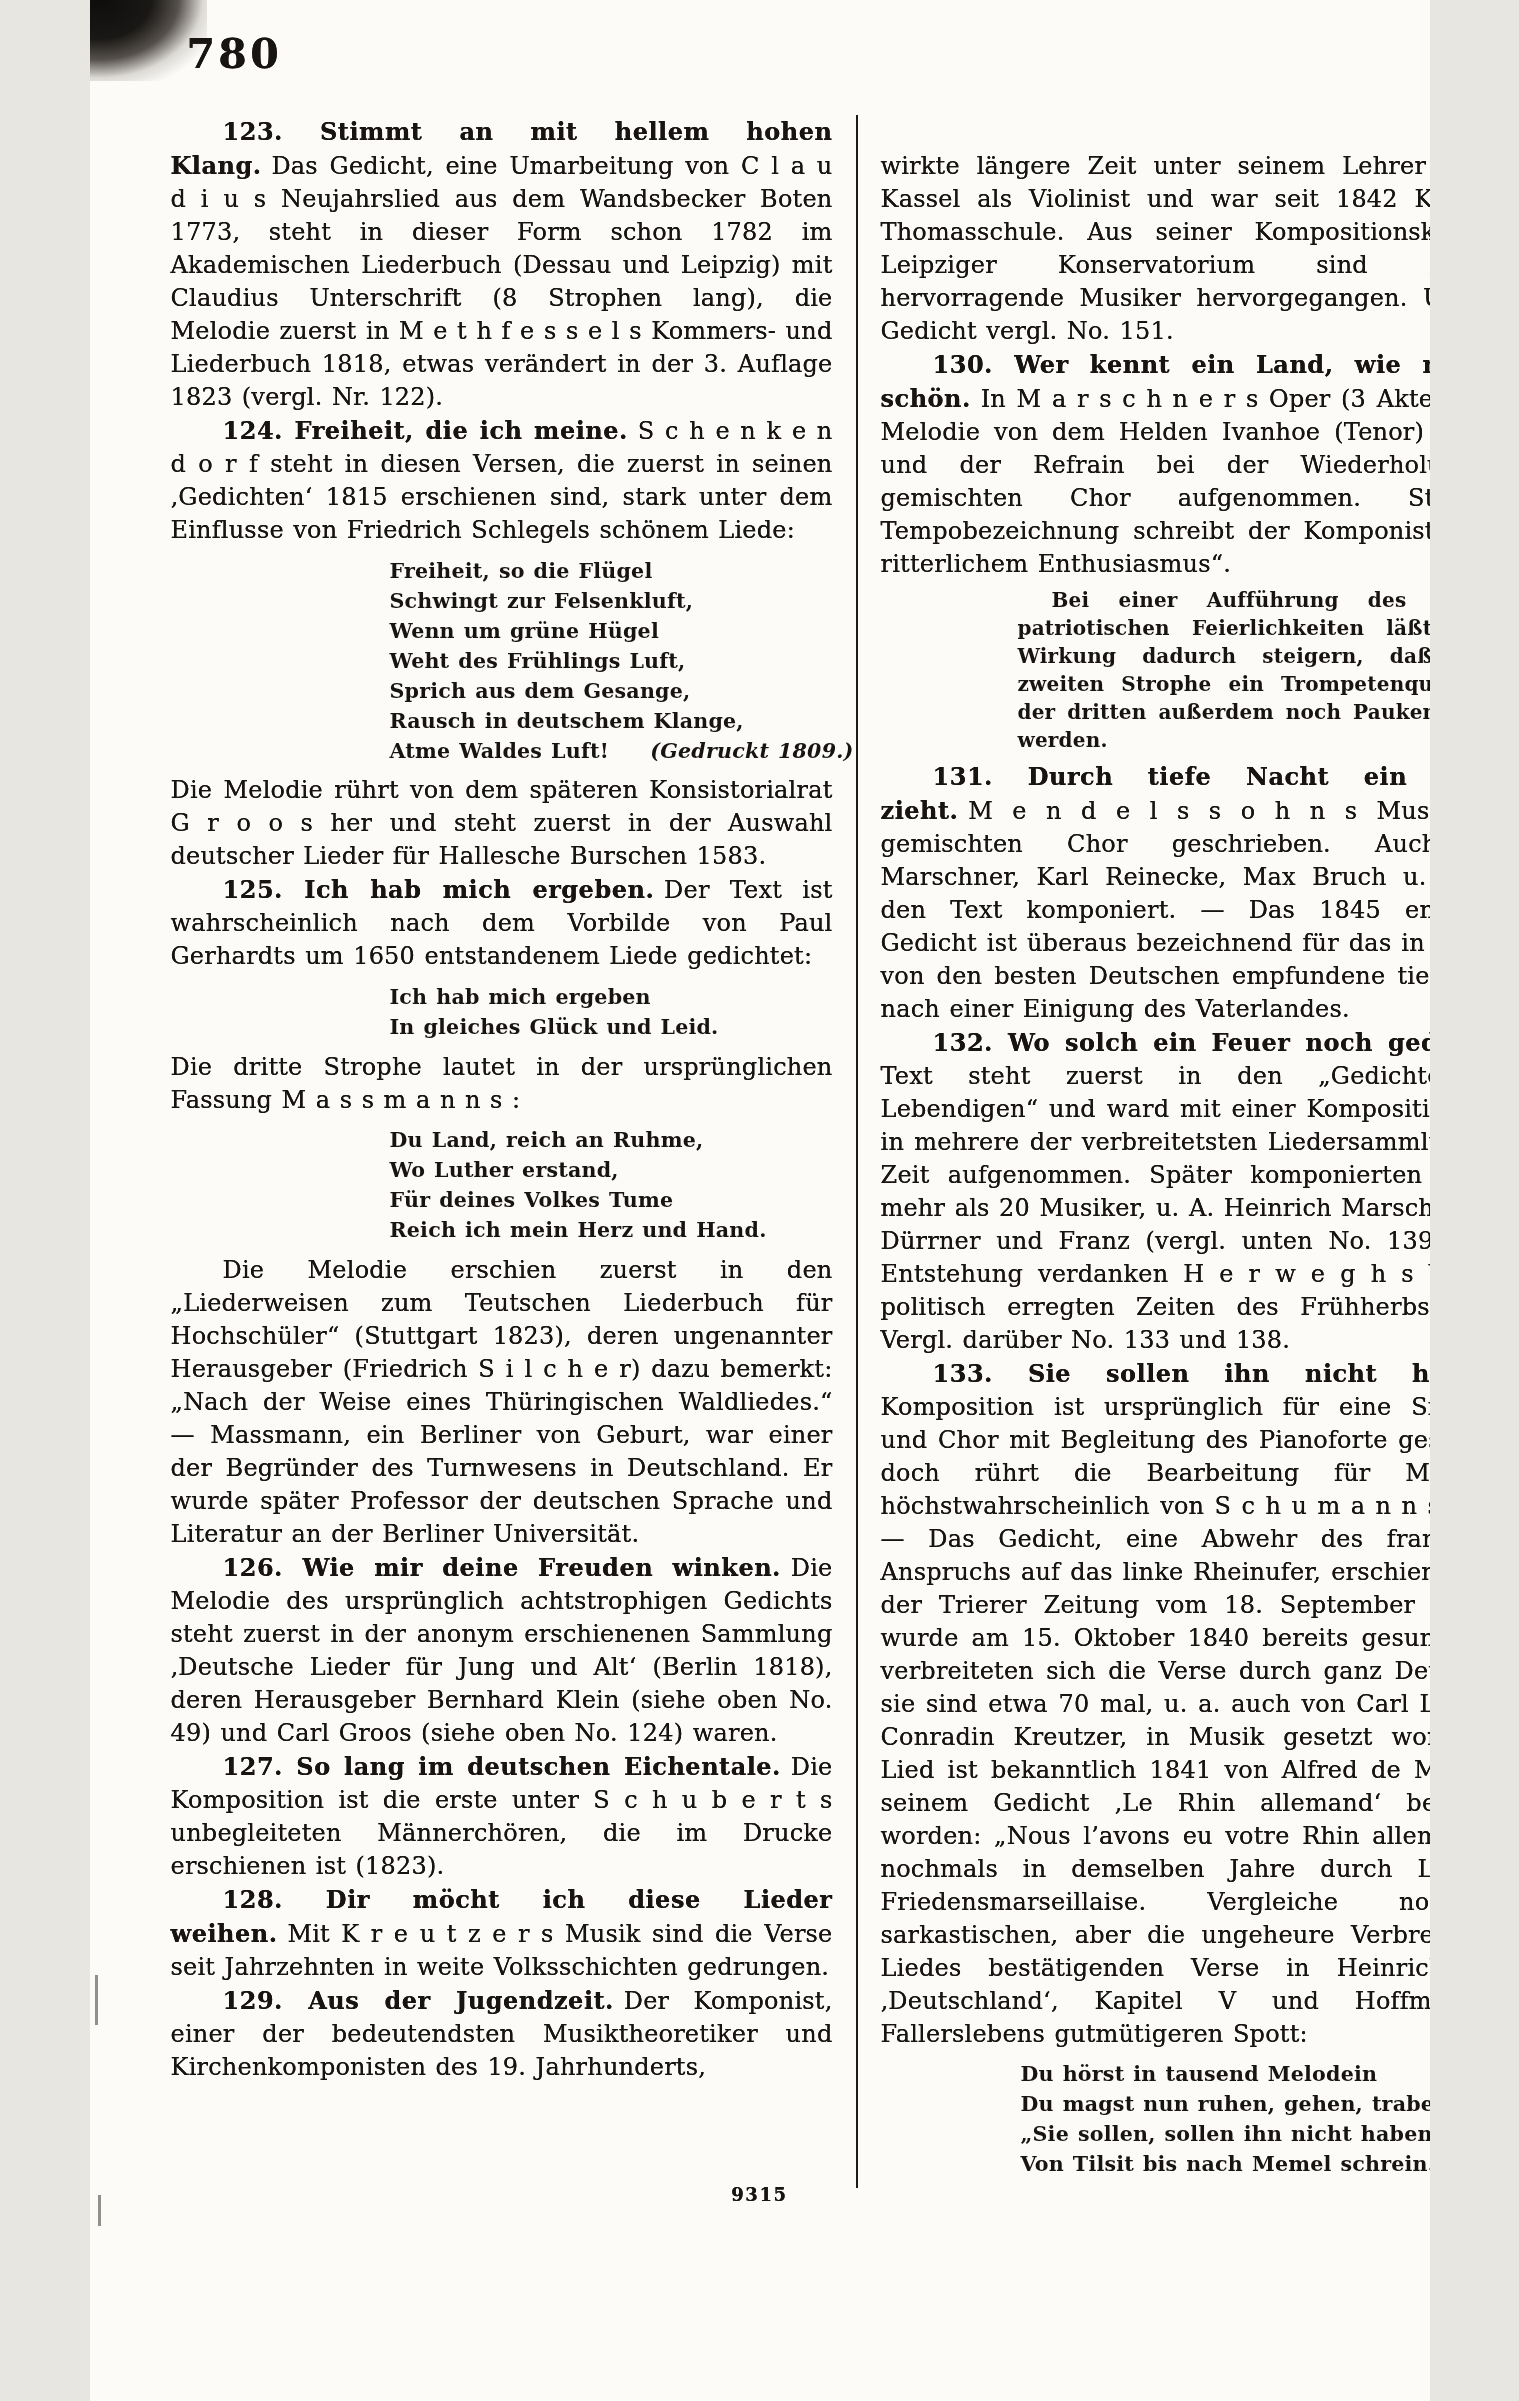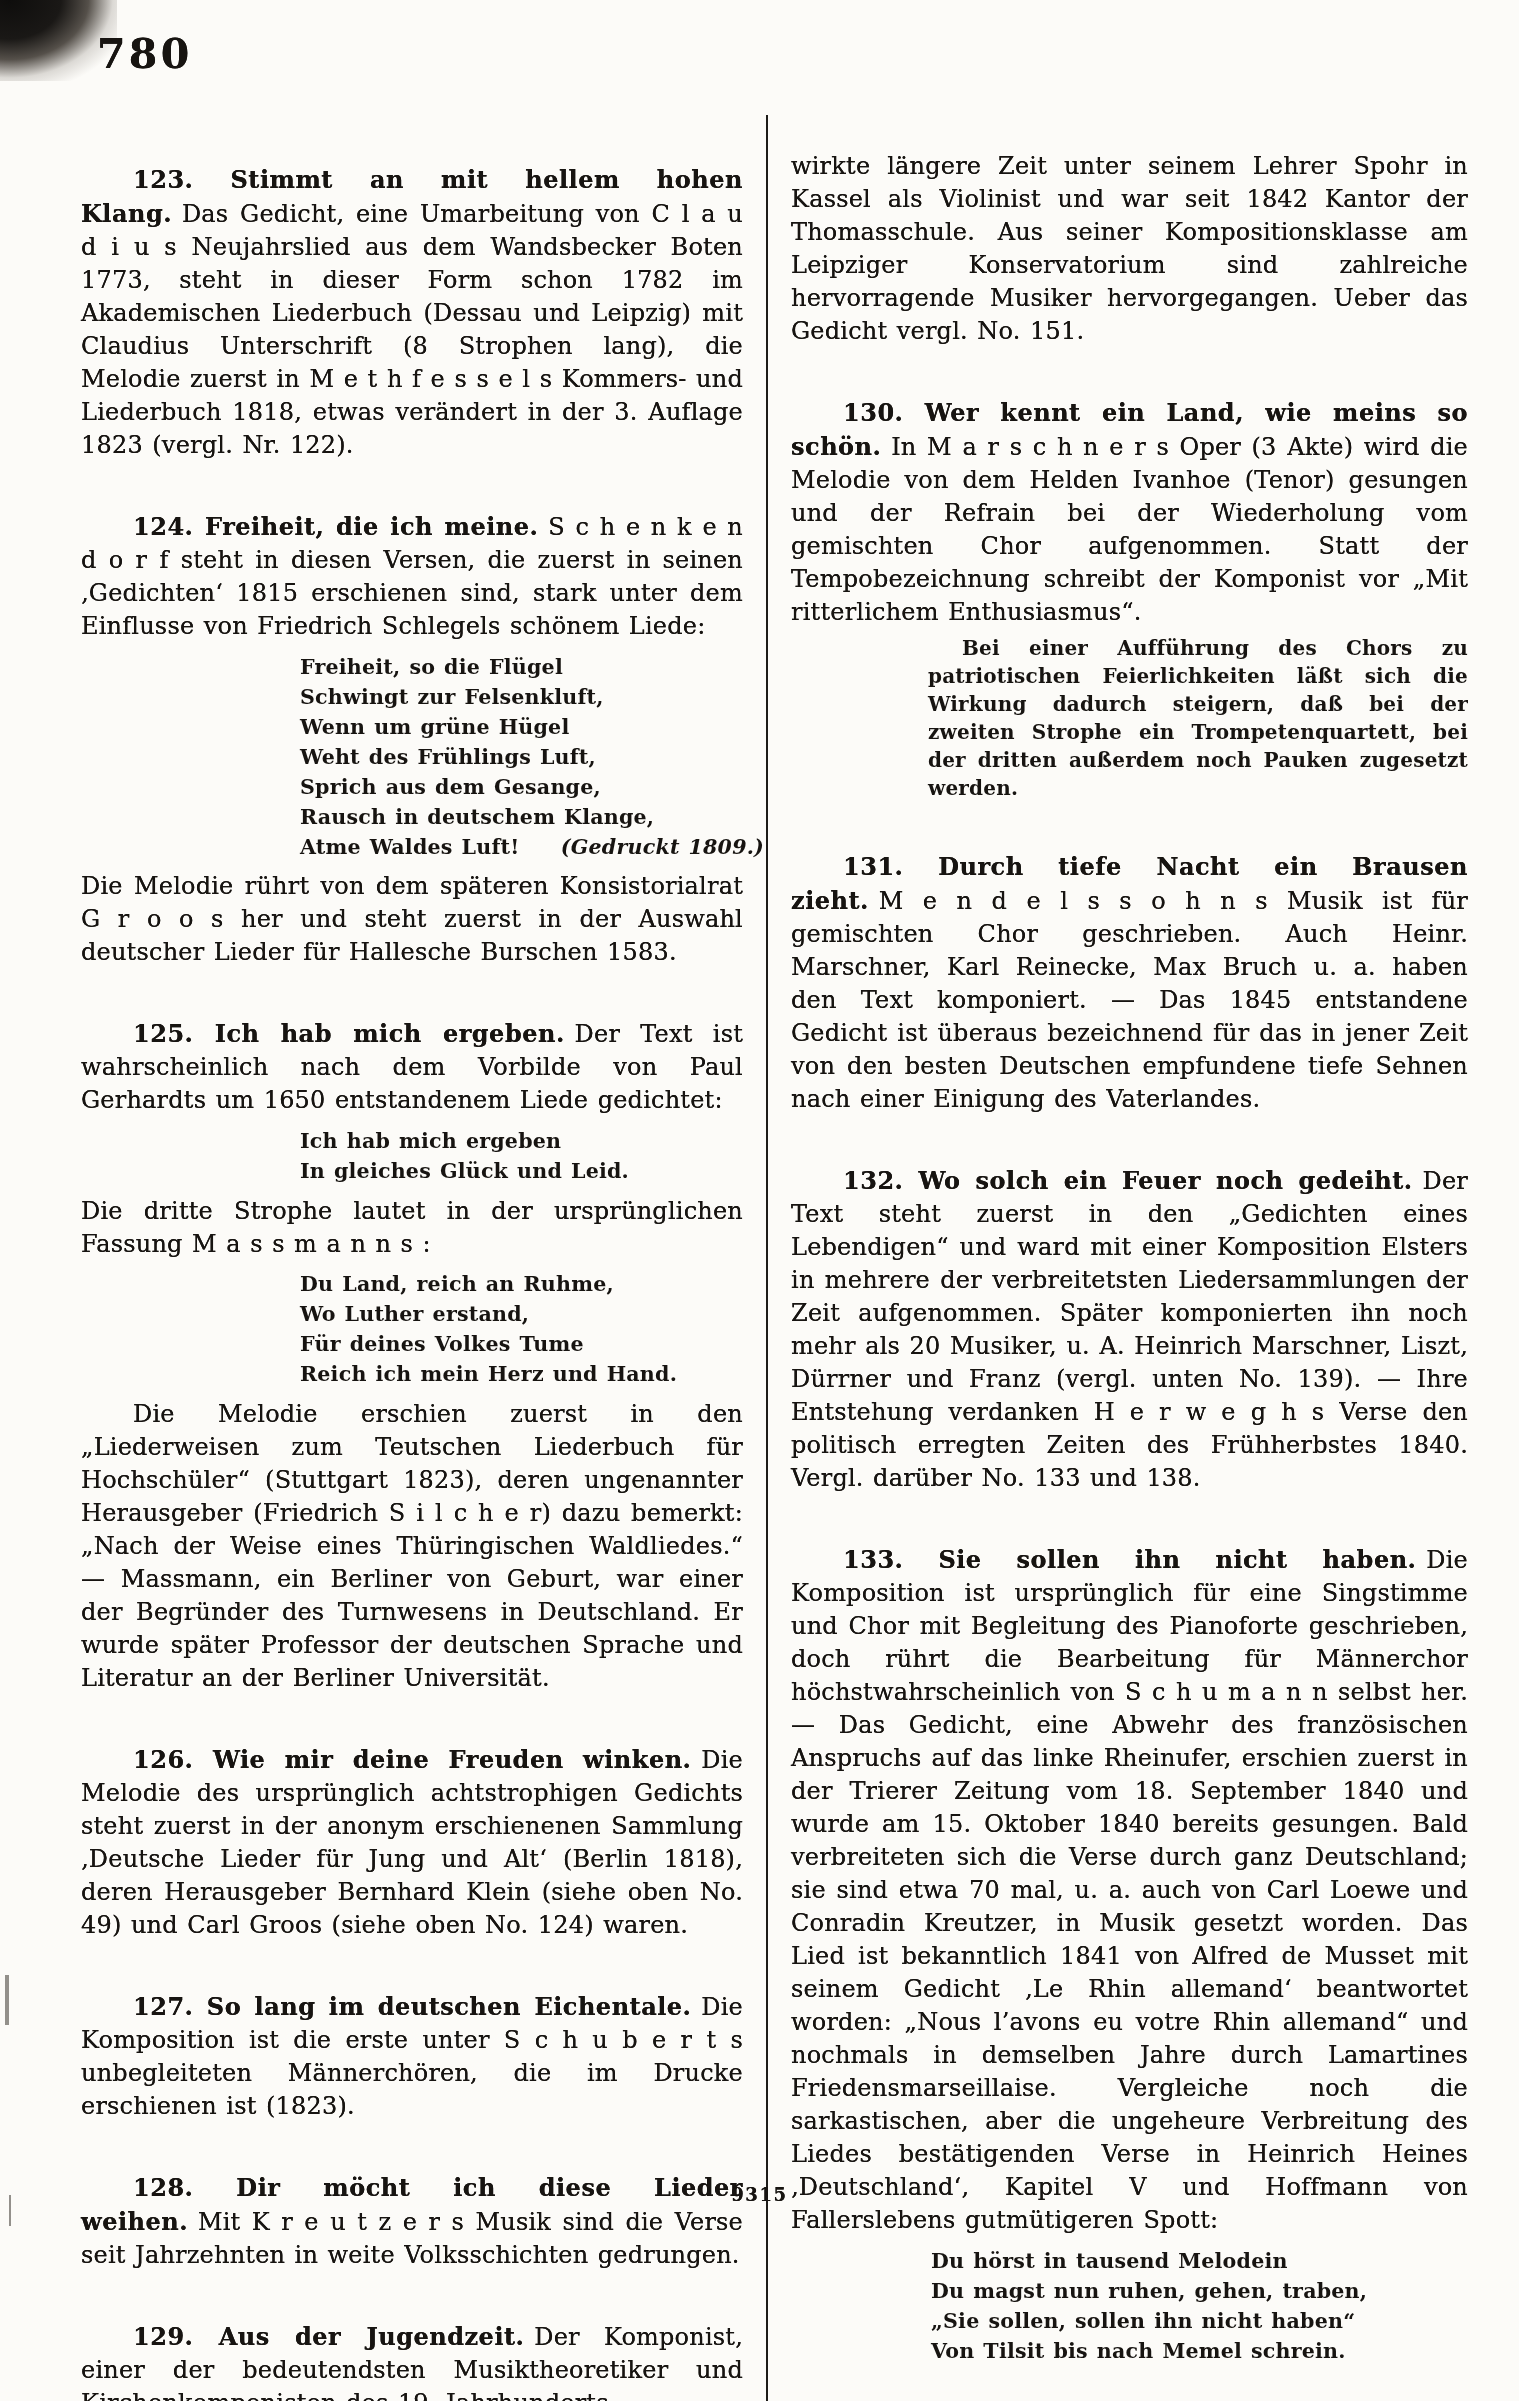--- a/index.html
+++ b/index.html
@@ -1,18 +1,18 @@
 <!DOCTYPE html>
 <html style="font-size:8.7px"><head>
 <meta charset="utf-8">
 <style>
   html, body { margin: 0; padding: 0; background: #e8e6e1; }
   .page {
     position: relative;
-    width: 1519px;
+    width: 1340px;
     height: 2401px;
     margin: 0 auto;
     background: #fcfbf8;
     color: #171411;
     font-family: "DejaVu Serif", "Liberation Serif", serif;
     overflow: hidden;
   }
   .page-number {
     position: absolute;
     top: 30px;
@@ -36,21 +36,21 @@
     top: 115px;
     left: 81px;
     width: 1387px;
     display: grid;
     grid-template-columns: 685px 702px;
   }
   .col { font-size: 24px; line-height: 33px; text-align: justify; letter-spacing: 0.2px; word-spacing: 1.6px; text-shadow: 0 0 0.5px currentColor; }
   .col-left { padding-right: 23px; }
   .col-right { border-left: 2.2px solid #1d1b18; padding-left: 23px; padding-top: 35px; }
   p { margin: 0; }
-  p.entry { text-indent: 52px; margin-top: 48px; }
+  p.entry { text-indent: 52px; }
   p.cont { text-indent: 0; }
   p.cont-indent { text-indent: 52px; }
   .etitle { font-weight: bold; margin-right: 9.8px; letter-spacing: 0.5px; }
   .poem {
     margin: 8.7px 0 8.7px 219px;
     font-size: 20.6px;
     line-height: 30px;
     font-weight: bold;
     text-align: left;
     text-shadow: none;

